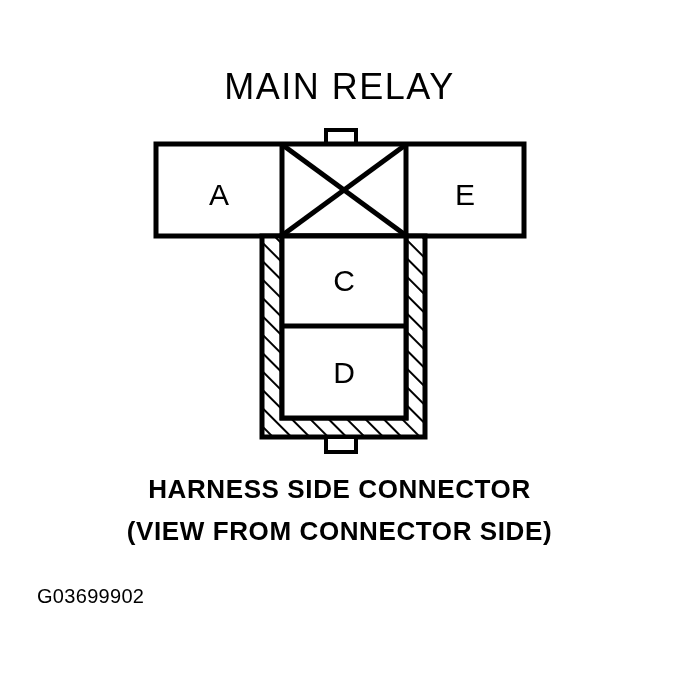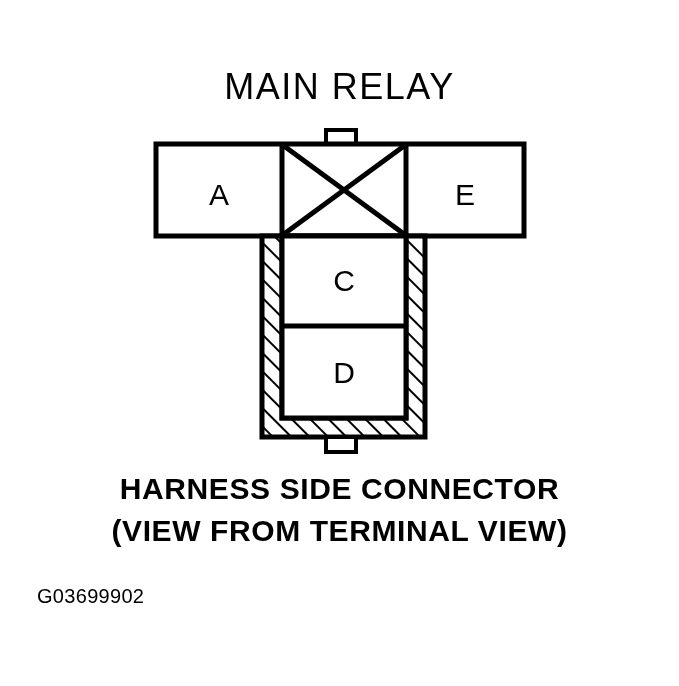--- a/index.html
+++ b/index.html
@@ -69,21 +69,21 @@
 
   
   .caption-block {
     position: absolute;
     left: 0;
     top: 468px;
     width: 679px;
     text-align: center;
   }
   .caption-line {
-    font-size: 30px;
+    font-size: 26px;
     font-weight: bold;
     letter-spacing: 0.6px;
     line-height: 42px;
     font-family: "Liberation Sans", sans-serif;
     white-space: nowrap;
   }
 
   
   .figure-code {
     position: absolute;
@@ -134,18 +134,18 @@
 
   </svg>
 
   <div class="pin-label pin-a">A</div>
   <div class="pin-label pin-e">E</div>
   <div class="pin-label pin-c">C</div>
   <div class="pin-label pin-d">D</div>
 
   <div class="caption-block">
     <div class="caption-line">HARNESS SIDE CONNECTOR</div>
-    <div class="caption-line">(VIEW FROM TERMINAL VIEW)</div>
+    <div class="caption-line">(VIEW FROM CONNECTOR SIDE)</div>
   </div>
 
   <div class="figure-code">G03699902</div>
 
 </div>
 
 </body></html>

